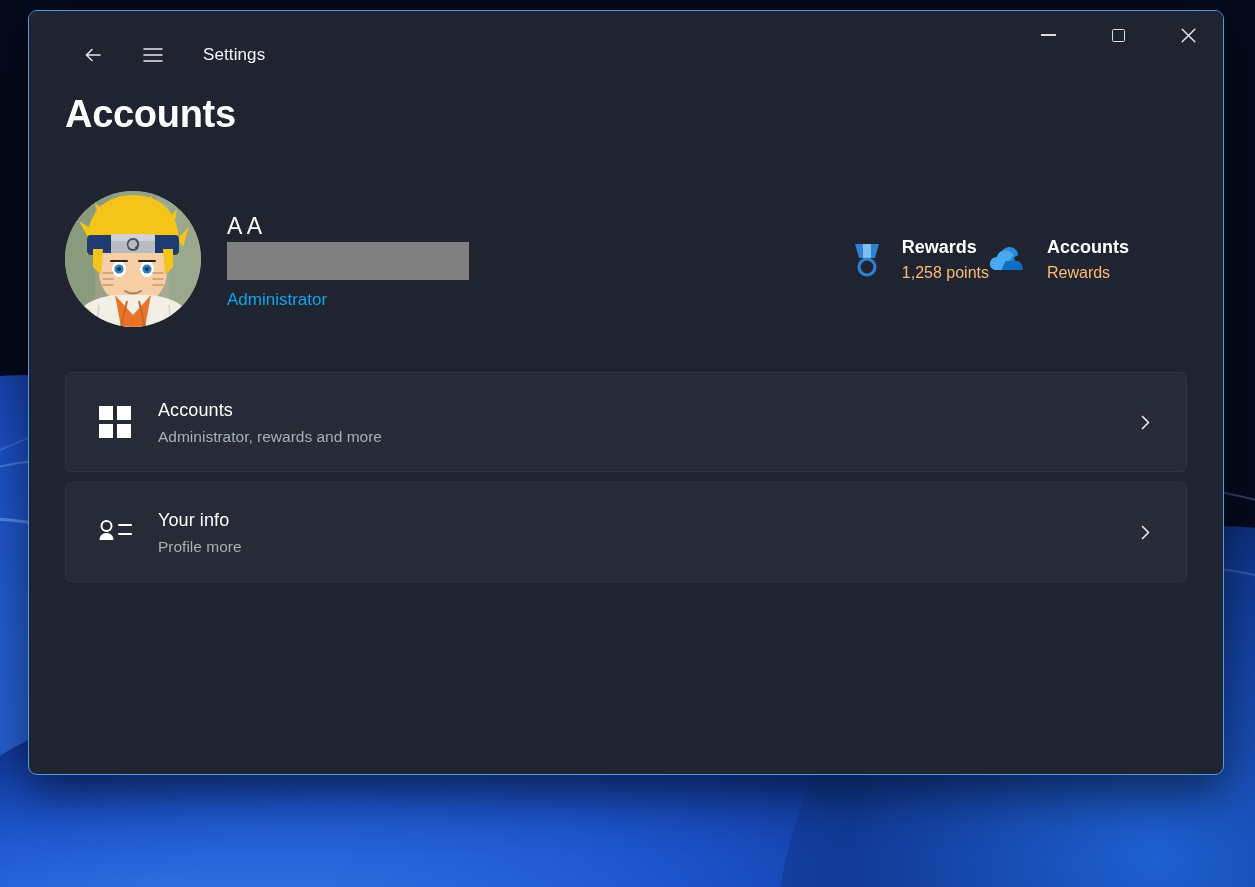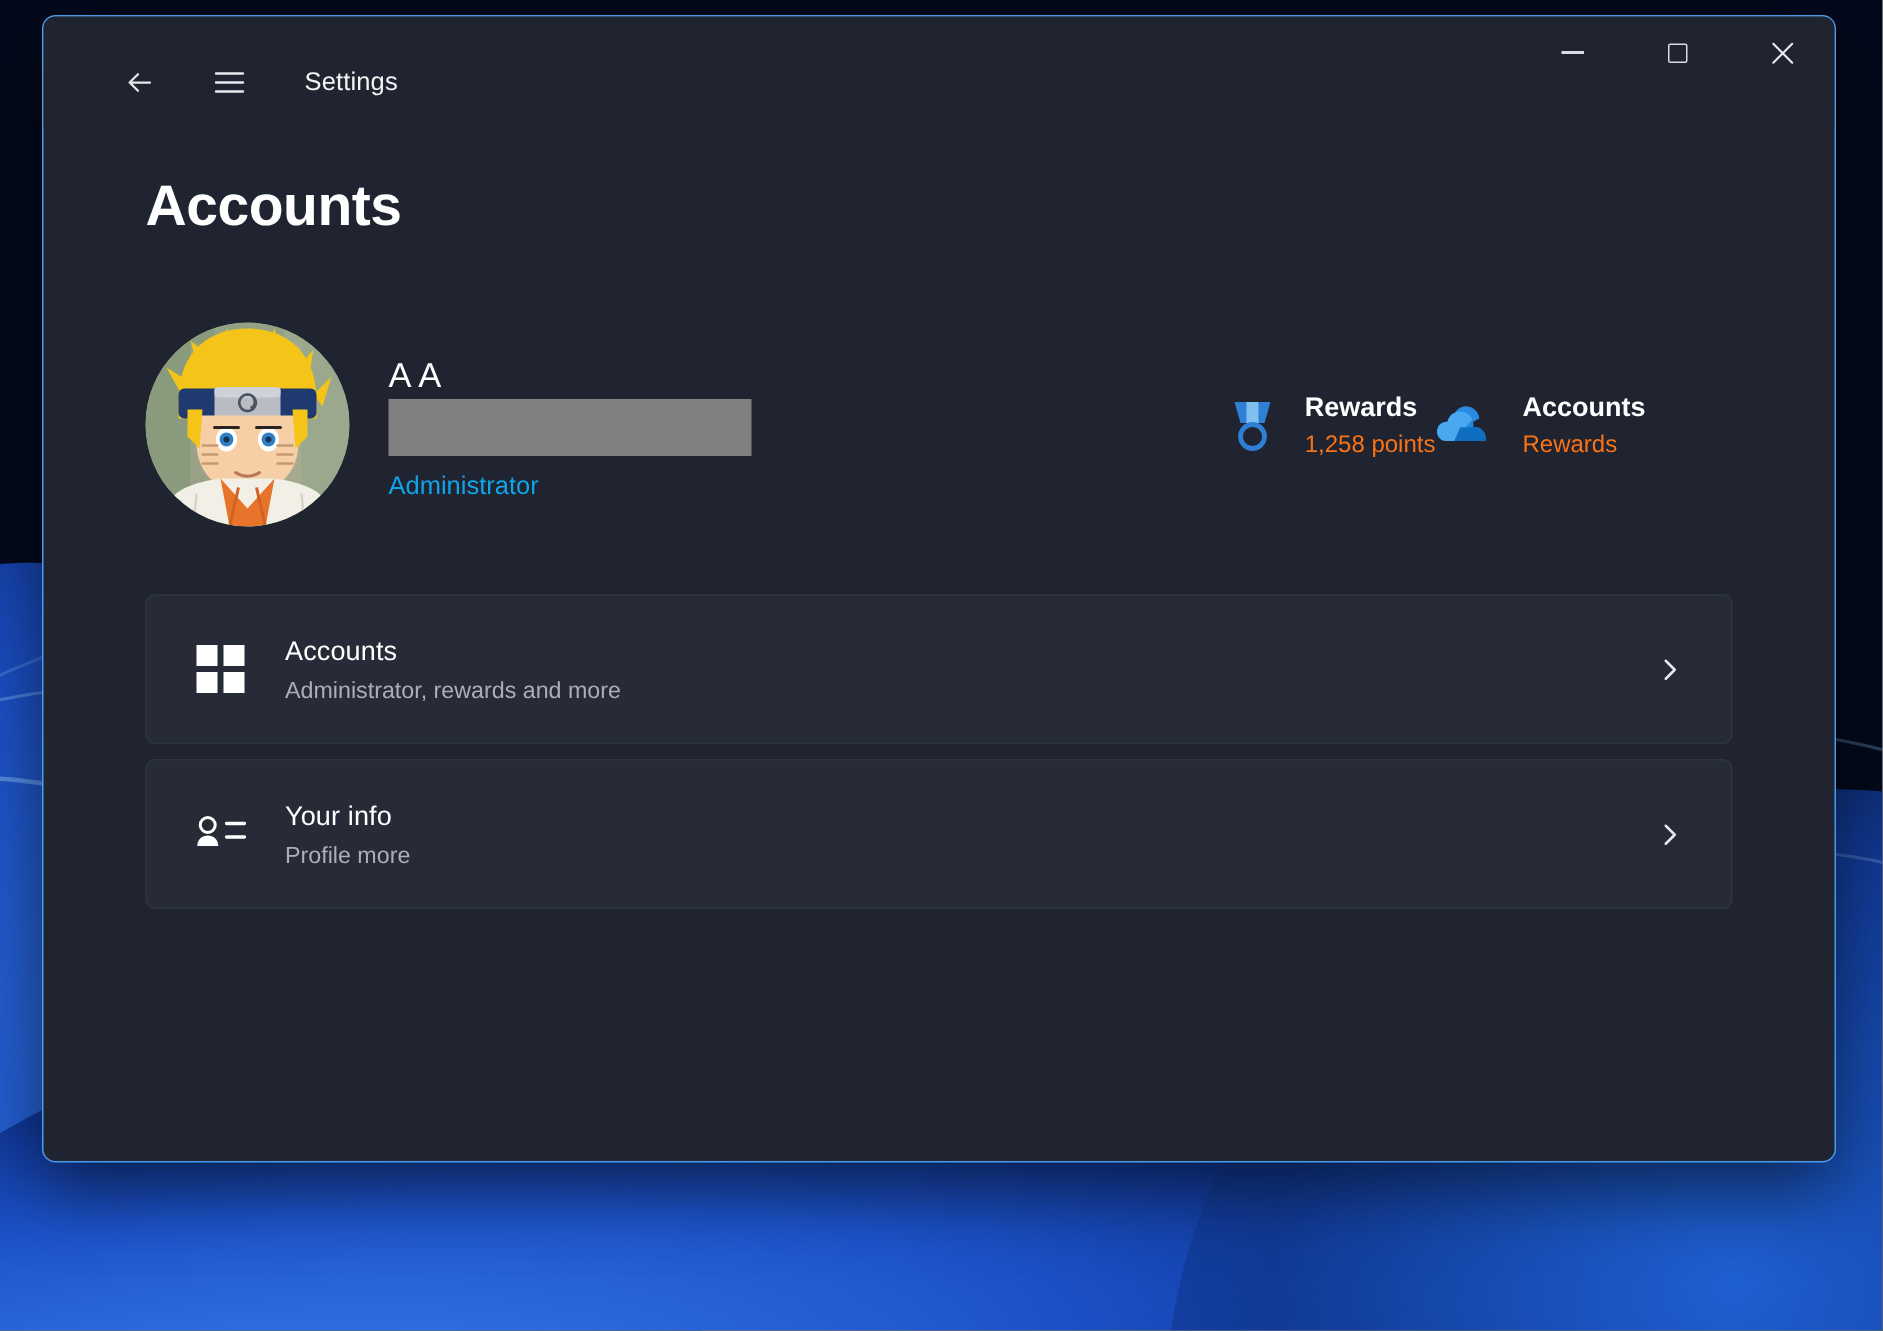--- a/index.html
+++ b/index.html
@@ -108,23 +108,22 @@
     display: flex; align-items: center; justify-content: center;
     cursor: pointer;
     color: #e9ebef;
   }
   .wc-min i { display: block; width: 15px; height: 1.5px; background: #d9dde3; }
   .wc-max i { display: block; width: 13px; height: 13px; border: 1.5px solid #d9dde3; border-radius: 1.5px; }
 
   
   .content {
     flex: 1;
-    padding: 0 68px;
+    padding: 0 36px;
     overflow: hidden;
-    margin-top: 24px;
   }
   .page-title {
     font-size: 38px;
     font-weight: 600;
     color: #ffffff;
     letter-spacing: -0.3px;
     margin-top: 8px;
   }
 
   
@@ -185,21 +184,21 @@
   }
   .qlink-icon { flex: none; display: flex; align-items: center; justify-content: center; }
   .qlink-title {
     font-size: 18px;
     font-weight: 700;
     color: #ffffff;
     line-height: 24px;
   }
   .qlink-sub {
     font-size: 16px;
-    color: #f97316;
+    color: #fdba74;
     line-height: 22px;
     margin-top: 3px;
   }
 
   
   .cards { margin-top: 50px; }
   .card {
     height: 100px;
     background: #272b38;
     border: 1px solid #2f3442;

